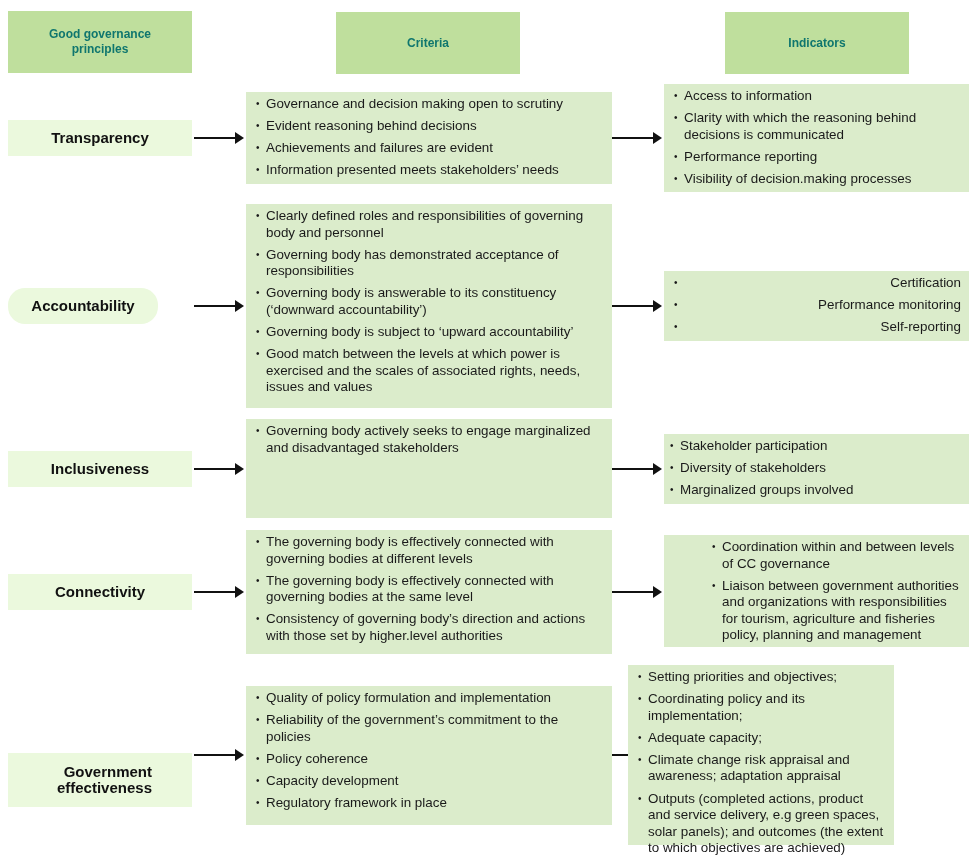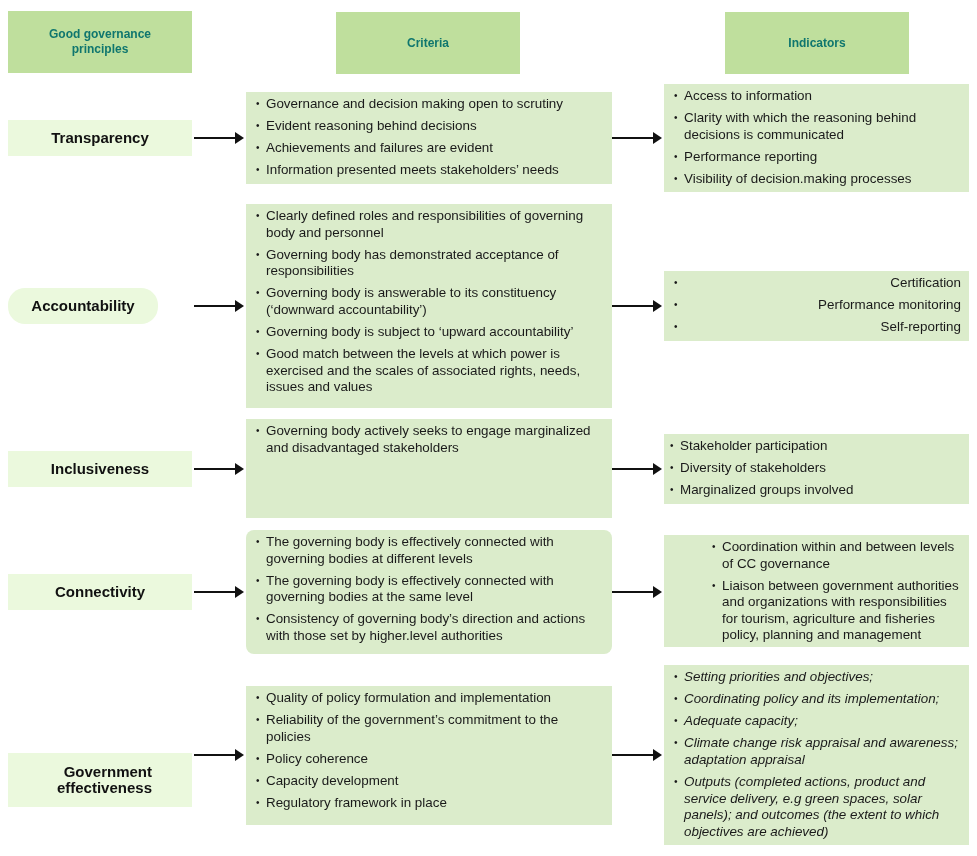--- a/index.html
+++ b/index.html
@@ -91,21 +91,21 @@
     <li>Stakeholder participation</li>
     <li>Diversity of stakeholders</li>
     <li>Marginalized groups involved</li>
   </ul>
 </div>
 
 <div class="box principle" style="left:8px; top:574px; width:184px; height:36px;">
   <span>Connectivity</span>
 </div>
 <div class="arrow" style="left:194px; top:591px; width:48px;"></div>
-<div class="box list" style="left:246px; top:530px; width:366px; height:124px;border-radius:8px;">
+<div class="box list" style="left:246px; top:530px; width:366px; height:124px;">
   <ul>
     <li>The governing body is effectively connected with governing bodies at different levels</li>
     <li>The governing body is effectively connected with governing bodies at the same level</li>
     <li>Consistency of governing body’s direction and actions with those set by higher.level authorities</li>
   </ul>
 </div>
 <div class="arrow" style="left:612px; top:591px; width:48px;"></div>
 <div class="box list" style="left:664px; top:535px; width:305px; height:112px;padding-left:48px;">
   <ul>
     <li>Coordination within and between levels of CC governance</li>
@@ -120,21 +120,21 @@
 <div class="box list" style="left:246px; top:686px; width:366px; height:139px;">
   <ul>
     <li>Quality of policy formulation and implementation</li>
     <li>Reliability of the government’s commitment to the policies</li>
     <li>Policy coherence</li>
     <li>Capacity development</li>
     <li>Regulatory framework in place</li>
   </ul>
 </div>
 <div class="arrow" style="left:612px; top:754px; width:48px;"></div>
-<div class="box list" style="left:664px; top:665px; width:305px; height:180px;font-style:italic;">
+<div class="box list" style="left:628px; top:665px; width:266px; height:180px;">
   <ul>
     <li>Setting priorities and objectives;</li>
     <li>Coordinating policy and its implementation;</li>
     <li>Adequate capacity;</li>
     <li>Climate change risk appraisal and awareness; adaptation appraisal</li>
     <li>Outputs (completed actions, product and service delivery, e.g green spaces, solar panels); and outcomes (the extent to which objectives are achieved)</li>
   </ul>
 </div>
 
 </body></html>

